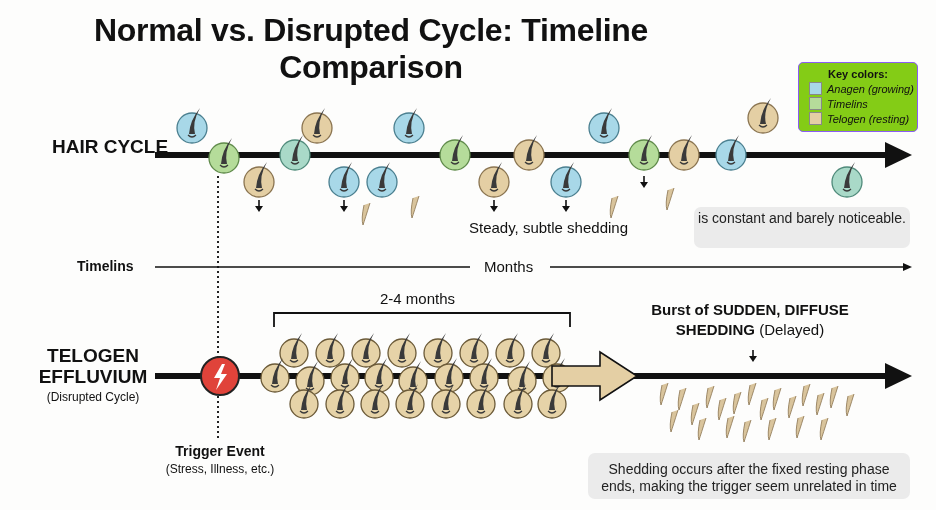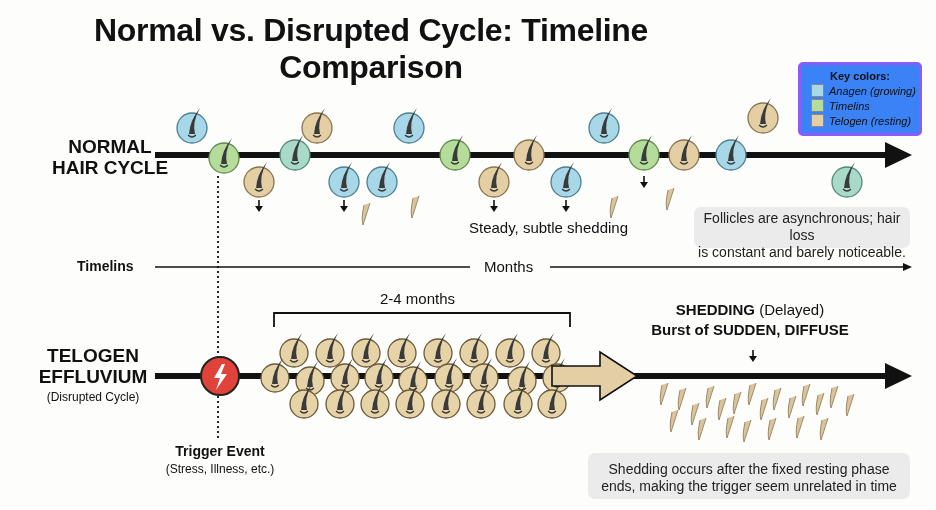--- a/index.html
+++ b/index.html
@@ -1,18 +1,18 @@
 <!DOCTYPE html>
 <html><head>
 <meta charset="utf-8">
 <style>
   html,body{margin:0;padding:0;background:#fdfdfc;}
   body{width:936px;height:510px;position:relative;overflow:hidden;font-family:"Liberation Sans",sans-serif;color:#111;}
   .title{position:absolute;left:0;top:12px;width:742px;text-align:center;font-weight:bold;font-size:32px;letter-spacing:-0.3px;}
-  .legend{position:absolute;left:798px;top:62px;width:118px;height:68px;border:3px solid #8b5cf6;border-radius:5px;background:#3b82f6;font-size:11px;}
+  .legend{position:absolute;left:798px;top:62px;width:118px;height:68px;border:1px solid #8b5cf6;border-radius:5px;background:#84cc16;font-size:11px;}
   .legend .lt{font-weight:bold;text-align:center;margin-top:5px;font-size:11px;}
   .legend .row{display:flex;align-items:flex-end;margin-left:10px;margin-top:1px;height:14px;font-style:italic;}
   .legend .sw{width:11px;height:11px;border:1px solid #888;margin-right:5px;}
   .rowlabel{position:absolute;text-align:center;font-weight:bold;font-size:19px;line-height:21px;}
   .sub{font-weight:normal;font-size:12px;}
   .note{position:absolute;background:#ebebeb;border-radius:7px;text-align:center;font-size:14px;line-height:17px;color:#222;}
   .txt{position:absolute;font-size:15px;}
   svg{position:absolute;left:0;top:0;}
 </style>
 </head>
@@ -173,42 +173,40 @@
       <use href="#shed" x="700" y="420"></use>
       <use href="#shed" x="728" y="418"></use>
     <use href="#shed" x="745" y="422"></use>
       <use href="#shed" x="770" y="420"></use>
       <use href="#shed" x="798" y="418"></use>
       <use href="#shed" x="822" y="420"></use>
   </g>
 </svg>
 
 <div class="rowlabel" style="left:40px;top:136px;width:140px;">
-  <div>NORMAL</div>
   <div>HAIR CYCLE</div>
 </div>
 <div class="txt" style="left:421px;top:219px;margin-left:48px;">Steady, subtle shedding</div>
 <div class="note" style="left:694px;top:207px;width:216px;height:38px;padding-top:3px;">
-  <div>Follicles are asynchronous; hair loss</div>
   <div>is constant and barely noticeable.</div>
 </div>
 
 <div class="txt" style="left:77px;top:258px;font-weight:bold;font-size:14px;">Timelins</div>
 <div class="txt" style="left:484px;top:258px;font-size:15px;">Months</div>
 
 <div class="rowlabel" style="left:18px;top:345px;width:150px;">
   <div>TELOGEN</div>
   <div>EFFLUVIUM</div>
   <div class="sub">(Disrupted Cycle)</div>
 </div>
 <div class="txt" style="left:380px;top:290px;">2-4 months</div>
 
 <div class="txt" style="left:620px;top:300px;width:260px;text-align:center;line-height:20px;font-size:15px;">
+  <div style="font-weight:bold">Burst of SUDDEN, DIFFUSE</div>
   <div><b>SHEDDING</b> <span>(Delayed)</span></div>
-  <div style="font-weight:bold">Burst of SUDDEN, DIFFUSE</div>
 </div>
 
 <div class="txt" style="left:130px;top:442px;width:180px;text-align:center;line-height:18px;">
   <div style="font-weight:bold;font-size:14px;">Trigger Event</div>
   <div style="font-size:12px;">(Stress, Illness, etc.)</div>
 </div>
 
 <div class="note" style="left:588px;top:453px;width:322px;height:38px;padding-top:8px;">
   <div>Shedding occurs after the fixed resting phase</div>
   <div>ends, making the trigger seem unrelated in time</div>

